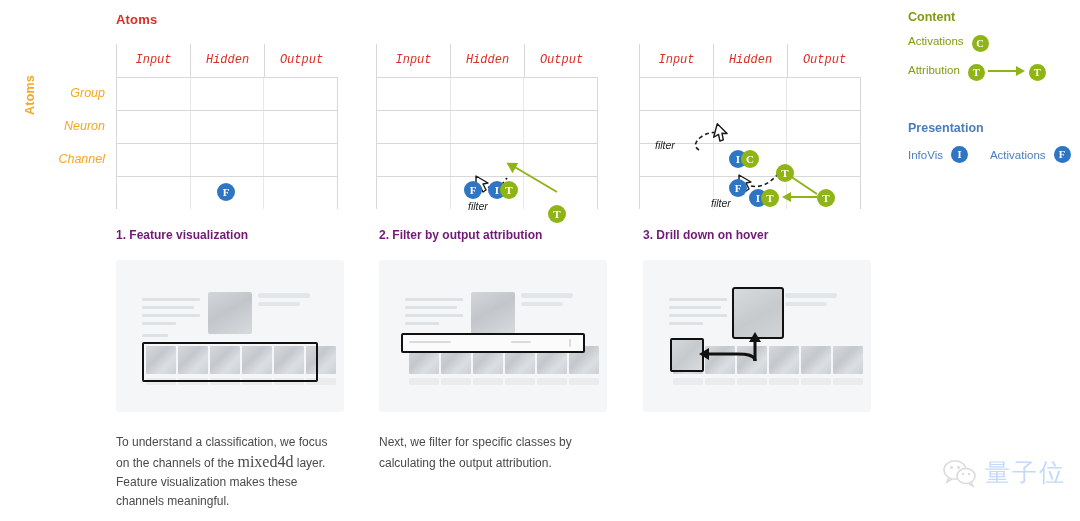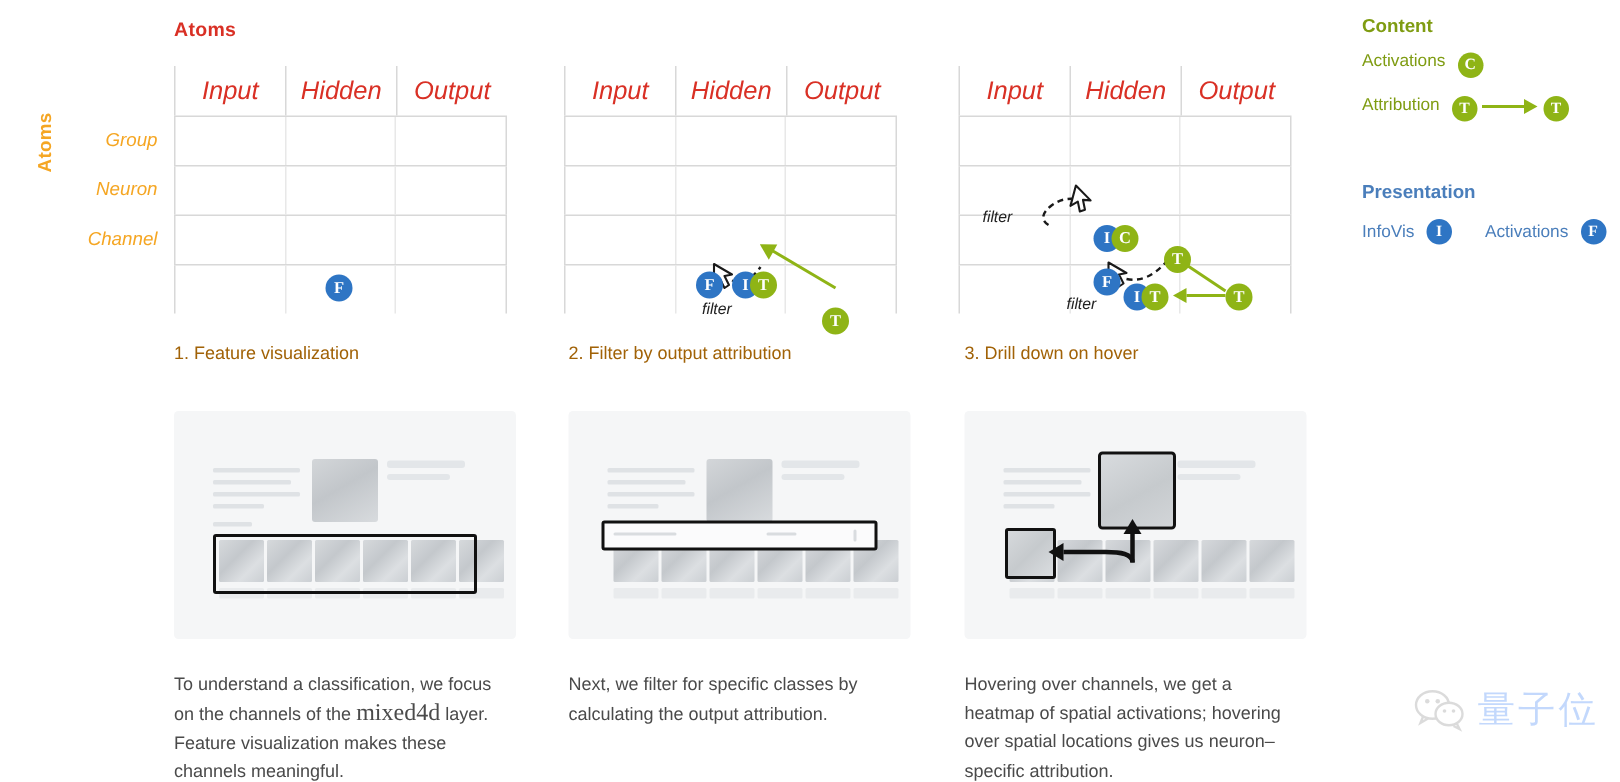--- a/index.html
+++ b/index.html
@@ -75,25 +75,26 @@
   .grid.g3 { left: 639px; }
 
   .grid-head {
     display: flex;
     height: 33px;
   }
   .grid-head .cell {
     flex: 1;
     text-align: center;
     line-height: 33px;
-    font-size: 17px;
+    font-size: 12px;
     font-style: italic;
     color: #d93025;
     border-left: 1px solid #d8d8d8;
     box-sizing: border-box;
+    font-family: Liberation Mono, monospace;
   }
   .grid-body { position: relative; }
   .grid-row {
     display: flex;
     height: 33px;
     border-top: 1px solid #d8d8d8;
     box-sizing: border-box;
   }
   .grid-row:last-child { border-bottom: 1px solid #d8d8d8; }
   .grid-row .cell {
@@ -185,23 +186,23 @@
   .panel {
     position: absolute;
     top: 0;
     width: 228px;
   }
   .panel.p1 { left: 116px; }
   .panel.p2 { left: 379px; }
   .panel.p3 { left: 643px; }
   .panel-title {
     font-size: 12px;
-    font-weight: normal;
-    color: #a16207;
-    margin: 0 0 32px 0;
+    font-weight: bold;
+    color: #701a75;
+    margin: 0 0 18px 0;
     white-space: nowrap;
   }
   .panel-figure {
     width: 228px;
     height: 152px;
     background: #f5f6f7;
     border-radius: 3px;
     position: relative;
     overflow: hidden;
   }
@@ -572,23 +573,20 @@
       </div>
       <div class="zoom-big" style="left:89px; top:27px; width:48px; height:48px;"></div>
       <div class="zoom-small" style="left:27px; top:78px; width:30px; height:30px;"></div>
       <svg class="overlay" viewBox="0 0 228 152">
         <path d="M112,101 C112,92 112,86 112,82" stroke="#111" stroke-width="3" fill="none"></path>
         <polygon points="106,82 118,82 112,72" fill="#111"></polygon>
         <path d="M112,101 C112,95 104,94 94,94 L66,94" stroke="#111" stroke-width="3" fill="none"></path>
         <polygon points="66,88 66,100 56,94" fill="#111"></polygon>
       </svg>
     </div>
-    <div class="panel-caption">
-      <span>Hovering over channels, we get a heatmap of spatial activations; hovering over spatial locations gives us neuron–specific attribution.</span><span class="mono"></span><span></span>
-    </div>
   </div>
 </div>
 
 <div id="watermark">
   <svg class="wm-logo" width="36" height="30" viewBox="0 0 36 30">
     <ellipse cx="13" cy="12" rx="11" ry="9.2" fill="none" stroke="#8a8a8a" stroke-width="1.6"></ellipse>
     <path d="M7,19 L5,24 L10,21" fill="none" stroke="#8a8a8a" stroke-width="1.6"></path>
     <circle cx="9.5" cy="9.5" r="1.5" fill="#8a8a8a"></circle>
     <circle cx="16.5" cy="9.5" r="1.5" fill="#8a8a8a"></circle>
     <ellipse cx="24" cy="18" rx="9" ry="7.5" fill="#ffffff" stroke="#8a8a8a" stroke-width="1.6"></ellipse>

